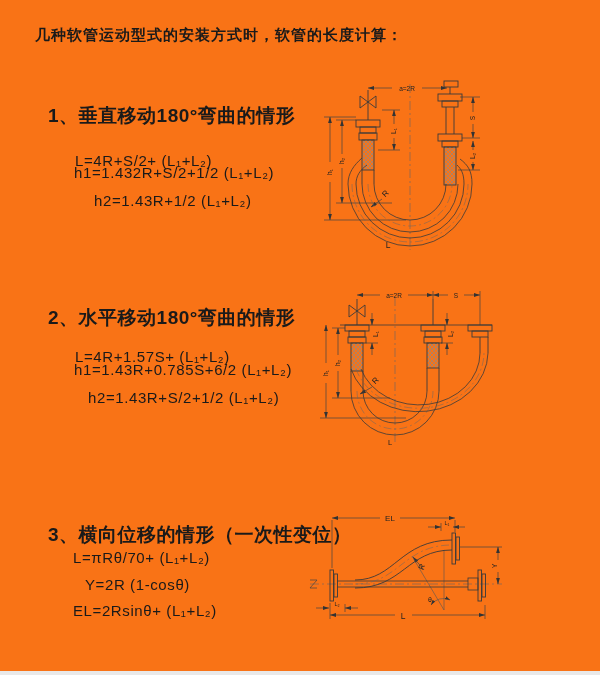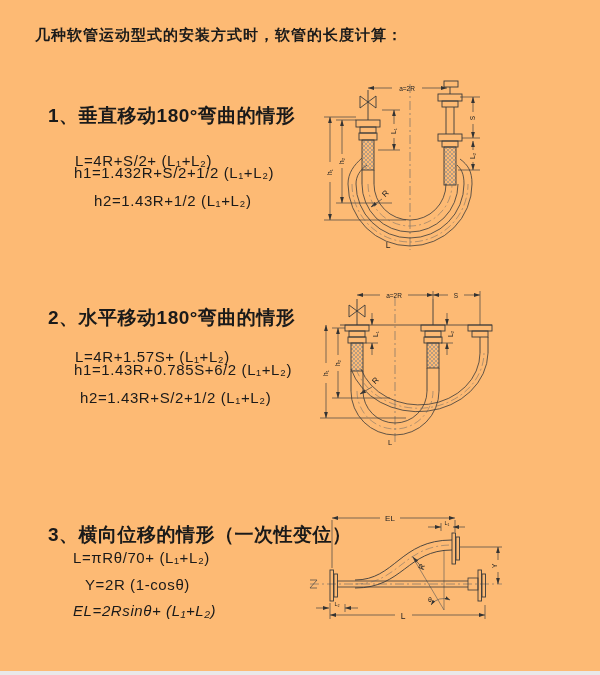--- a/index.html
+++ b/index.html
@@ -1,16 +1,16 @@
 <!DOCTYPE html>
 <html><head>
 <meta charset="utf-8">
 <style>
   html,body{margin:0;padding:0;background:#fff;}
-  .page{position:relative;width:600px;height:675px;background:#fdba74;overflow:hidden;
+  .page{position:relative;width:600px;height:675px;background:#f97316;overflow:hidden;
         font-family:"Liberation Sans",sans-serif;color:#1a1a1a;}
   .title{position:absolute;left:35px;top:26px;font-size:15px;font-weight:bold;letter-spacing:1px;}
   .sec-heading{position:absolute;font-size:19px;font-weight:bold;letter-spacing:0.5px;}
   .formula{position:absolute;font-size:15px;font-weight:400;letter-spacing:0.6px;}
   .diagram{position:absolute;}
   .bottom-edge{position:absolute;left:0;bottom:0;width:600px;height:4px;background:#e9e9e9;}
   svg text{font-family:"Liberation Sans",sans-serif;fill:#222;}
 </style>
 </head>
 <body>
@@ -20,26 +20,26 @@
   <div class="title">几种软管运动型式的安装方式时，软管的长度计算：</div>
 
   <div class="sec-heading" style="left:48px;top:103px;">1、垂直移动180°弯曲的情形</div>
   <div class="formula" style="left:75px;top:152px;">L=4R+S/2+ (L₁+L₂)</div>
   <div class="formula" style="left:74px;top:164px;">h1=1.432R+S/2+1/2 (L₁+L₂)</div>
   <div class="formula" style="left:60px;top:192px;margin-left:34px;">h2=1.43R+1/2 (L₁+L₂)</div>
 
   <div class="sec-heading" style="left:48px;top:305px;">2、水平移动180°弯曲的情形</div>
   <div class="formula" style="left:75px;top:348px;">L=4R+1.57S+ (L₁+L₂)</div>
   <div class="formula" style="left:74px;top:361px;">h1=1.43R+0.785S+6/2 (L₁+L₂)</div>
-  <div class="formula" style="left:80px;top:389px;">h2=1.43R+S/2+1/2 (L₁+L₂)</div>
+  <div class="formula" style="left:88px;top:389px;">h2=1.43R+S/2+1/2 (L₁+L₂)</div>
 
   <div class="sec-heading" style="left:48px;top:522px;">3、横向位移的情形（一次性变位）</div>
   <div class="formula" style="left:73px;top:549px;">L=πRθ/70+ (L₁+L₂)</div>
   <div class="formula" style="left:85px;top:576px;">Y=2R (1-cosθ)</div>
-  <div class="formula" style="left:73px;top:602px;font-style:italic;">EL=2Rsinθ+ (L₁+L₂)</div>
+  <div class="formula" style="left:73px;top:602px;">EL=2Rsinθ+ (L₁+L₂)</div>
 
   <svg class="diagram" style="left:310px;top:72px;" width="200" height="186" viewBox="0 0 200 186">
     <defs>
       <marker id="ar1" viewBox="0 0 10 6" refX="9.5" refY="3" markerWidth="9" markerHeight="5.4" orient="auto-start-reverse">
         <path d="M0,0 L10,3 L0,6 z" fill="#333"></path>
       </marker>
       <pattern id="bp1" width="4" height="4" patternUnits="userSpaceOnUse">
         <path d="M0,0 l4,4 M4,0 l-4,4" stroke="#8a8a8a" stroke-width="0.6"></path>
       </pattern>
     </defs>

